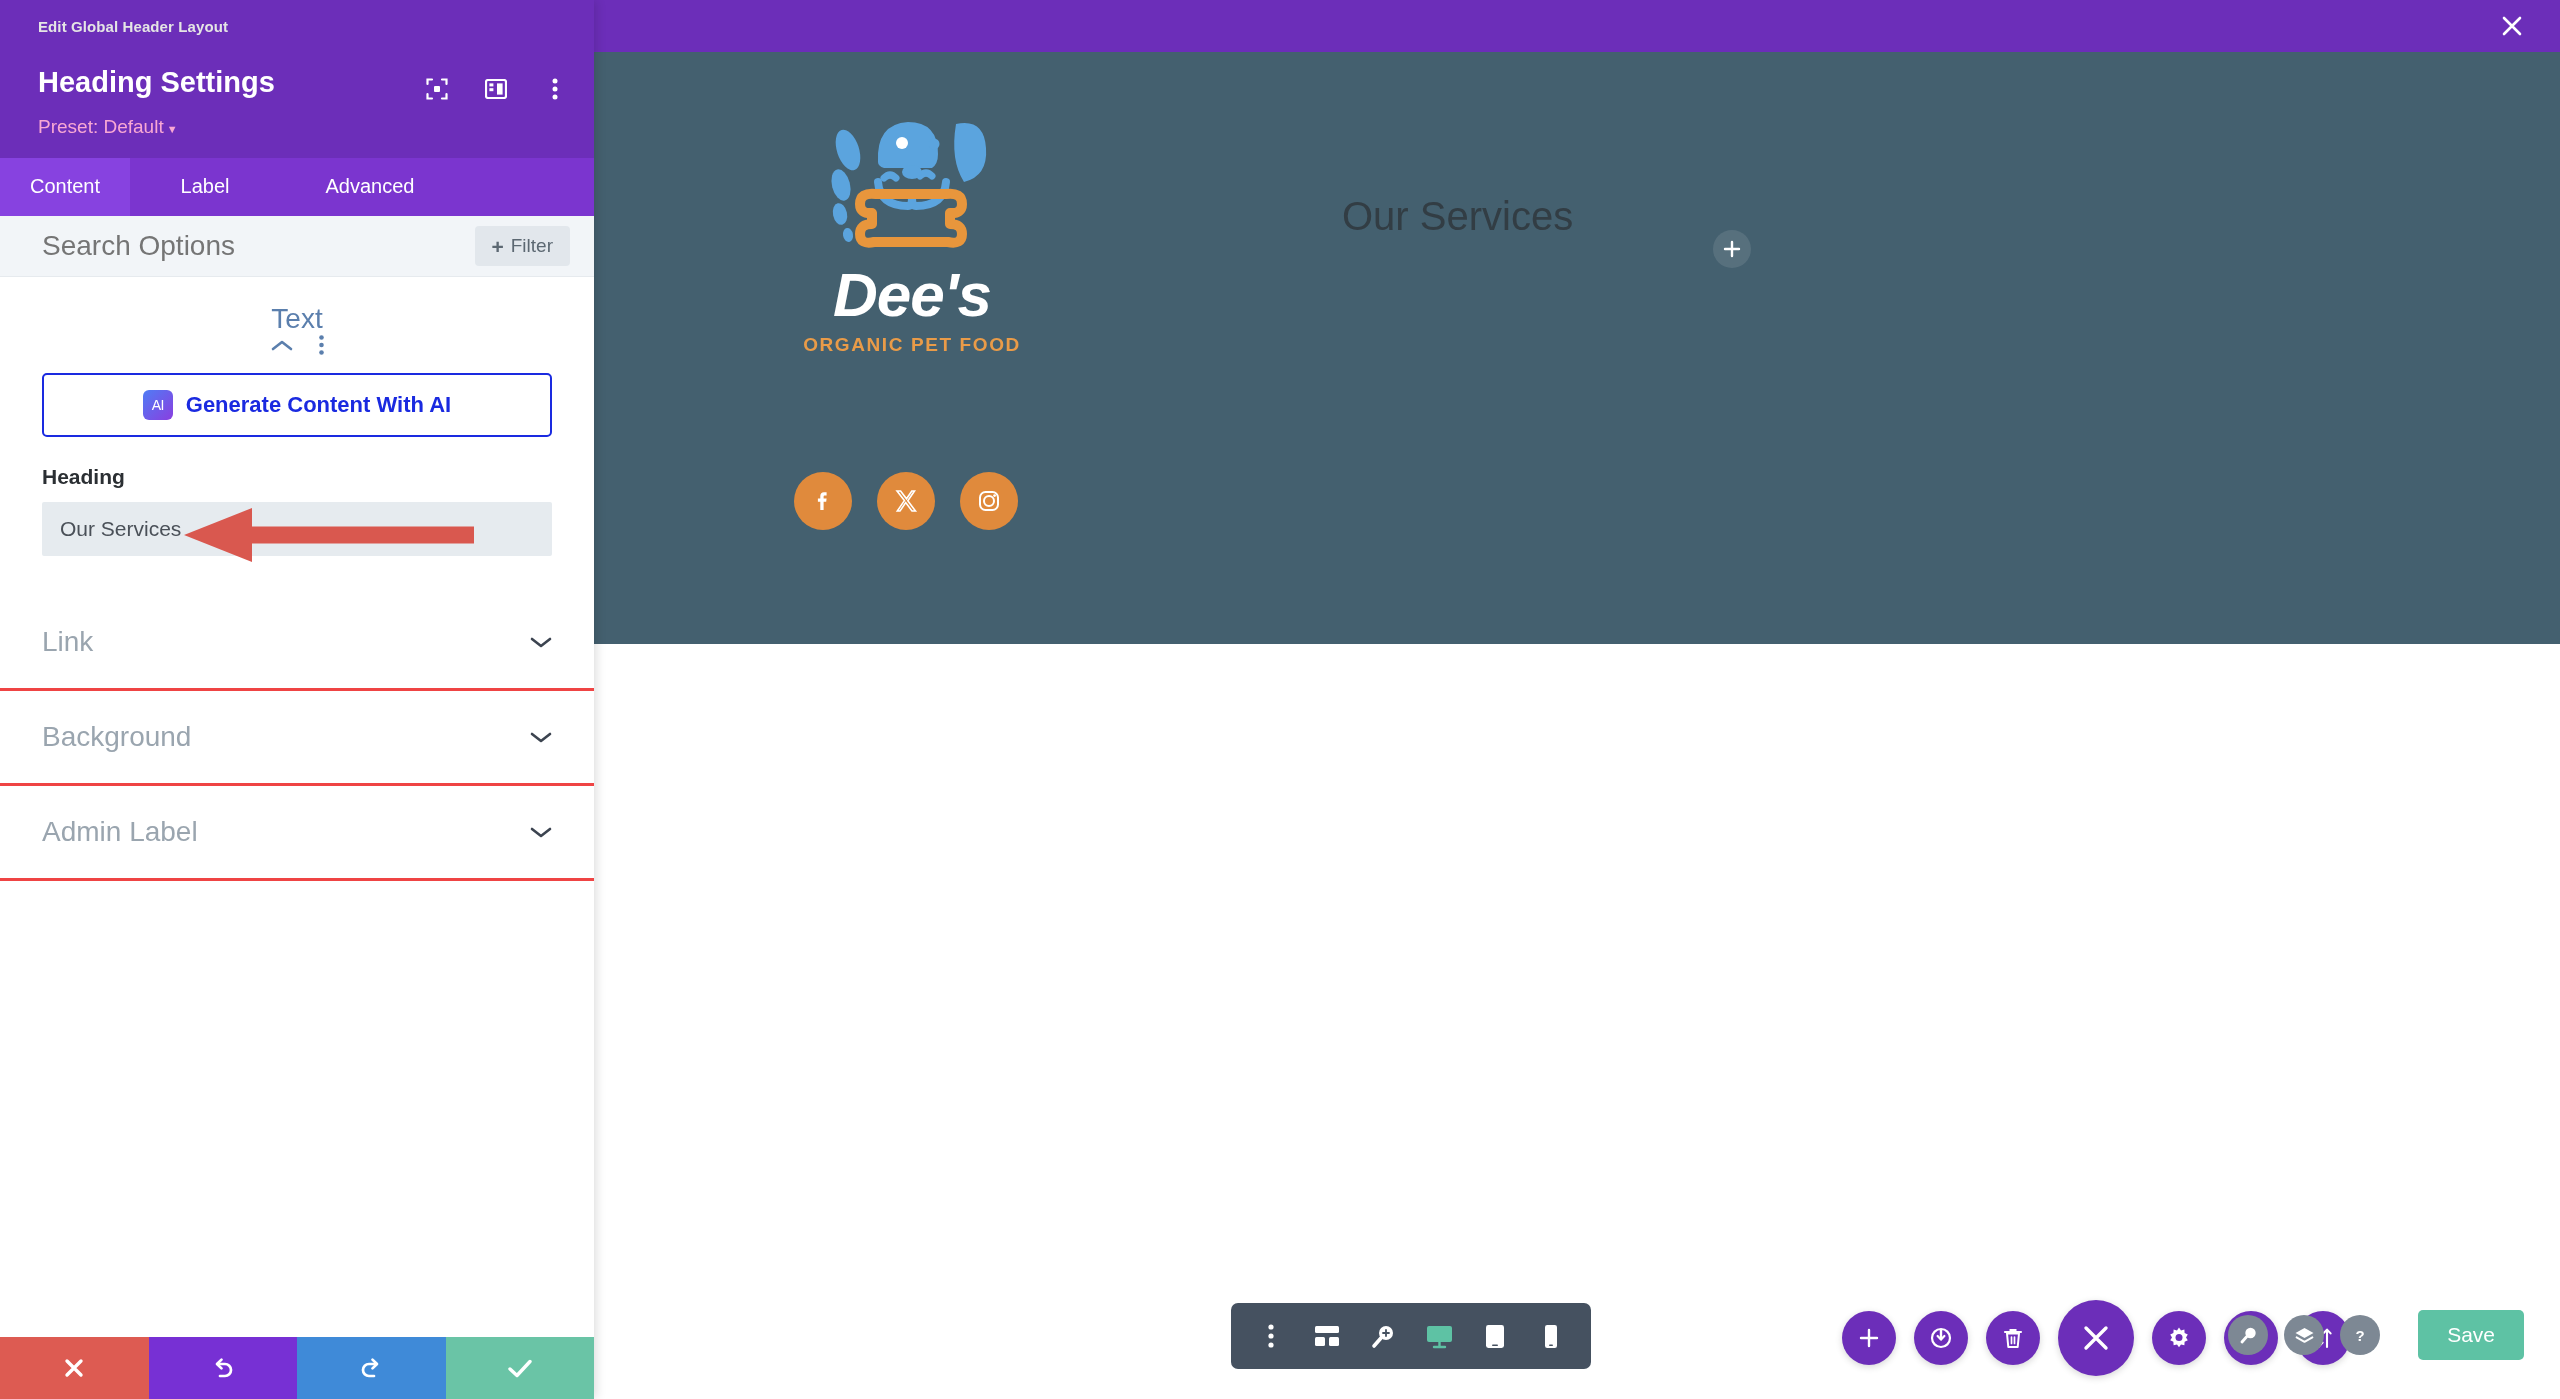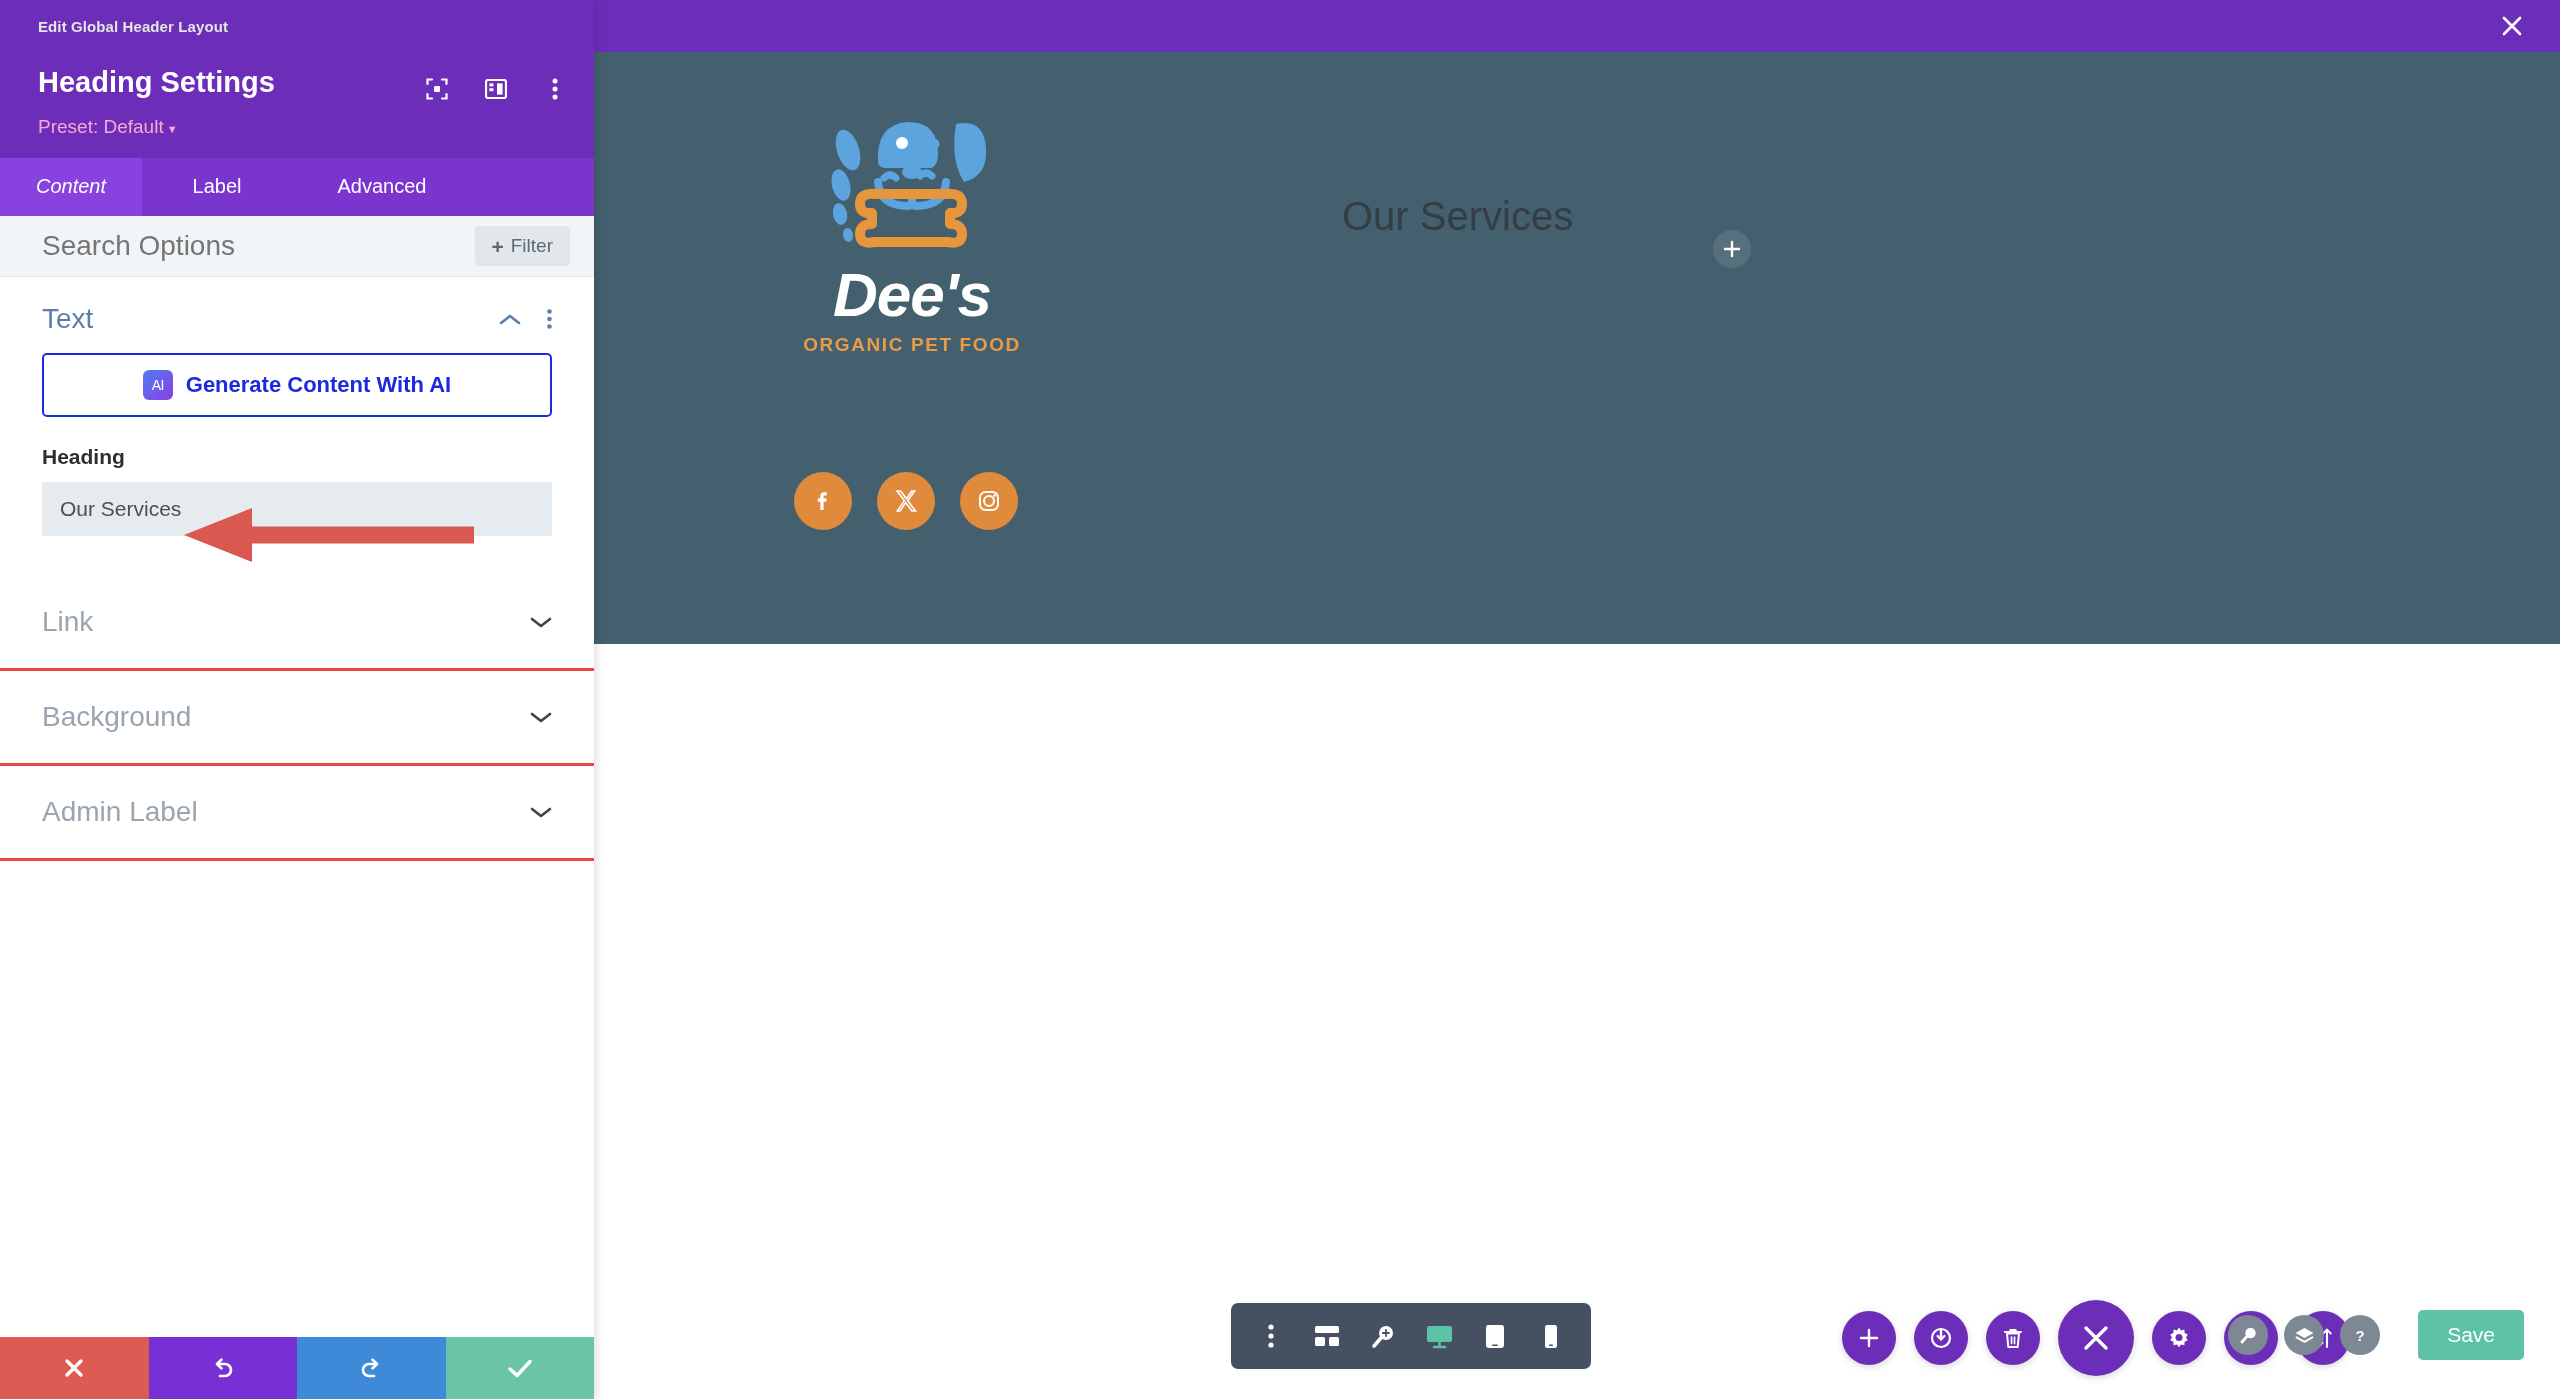--- a/index.html
+++ b/index.html
@@ -41,21 +41,21 @@
   .panel-head-icons { display: flex; align-items: center; gap: 33px; padding-top: 10px; }
   .hicon { width: 26px; height: 26px; display: flex; align-items: center; justify-content: center; cursor: pointer; }
   .preset { color: #f9a8d4; font-size: 19px; margin-top: 14px; cursor: pointer; }
   .preset .caret { font-size: 11px; margin-left: 3px; }
 
   .tabs { display: flex; background: #7B35CF; flex: 0 0 auto; }
   .tab {
     padding: 17px 0 18px 0; color: #fff; font-size: 20px;
     text-align: center; cursor: pointer; background: #7B35CF;
   }
-  .tab:nth-child(1) { width: 142px; font-style: italic; }
+  .tab:nth-child(1) { width: 130px; }
   .tab:nth-child(2) { width: 150px; }
   .tab:nth-child(3) { width: 180px; }
   .tab.active { background: #8742E0; }
 
   .search-row {
     display: flex; align-items: center; justify-content: space-between;
     background: #f2f5f8; padding: 10px 24px 10px 42px; flex: 0 0 auto;
     border-bottom: 1px solid #e6eaee;
   }
   .search-input {
@@ -70,20 +70,21 @@
     display: flex; align-items: center; gap: 7px;
   }
   .filter-btn .plus { font-size: 21px; font-weight: bold; line-height: 1; }
 
   .panel-body { flex: 1 1 auto; overflow: hidden; background: #fff; }
 
   .section-open { padding: 26px 42px 0 42px; }
   .section-open-head {
     display: flex; align-items: center; justify-content: space-between;
     padding-bottom: 18px;
+    flex-direction: column;
   }
   .section-open-head .title { color: #5b7fad; font-size: 28px; }
   .sec-icons { display: flex; align-items: center; gap: 26px; }
   .sec-ic { cursor: pointer; display: flex; align-items: center; }
 
   .ai-btn {
     width: 100%; border: 2px solid #1a2ae0; border-radius: 5px;
     background: #fff; padding: 15px 0; display: flex; align-items: center;
     justify-content: center; gap: 13px; cursor: pointer; margin-bottom: 28px;
   }

